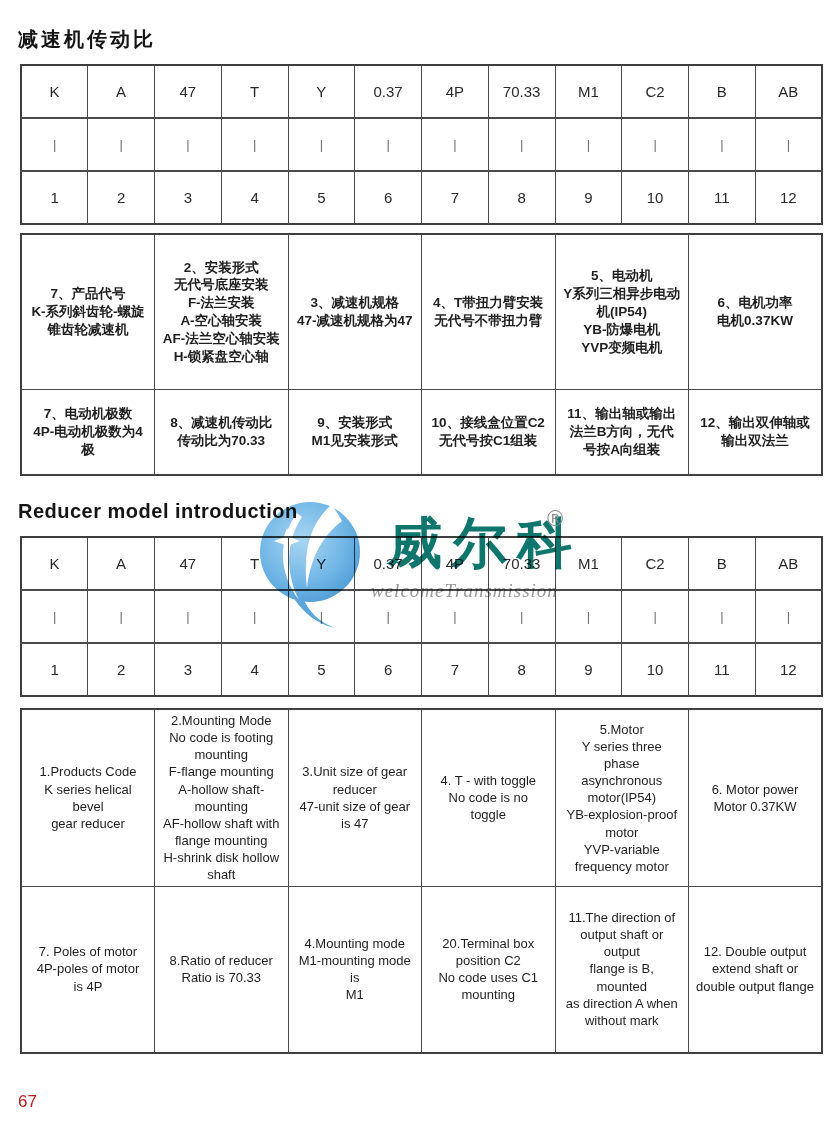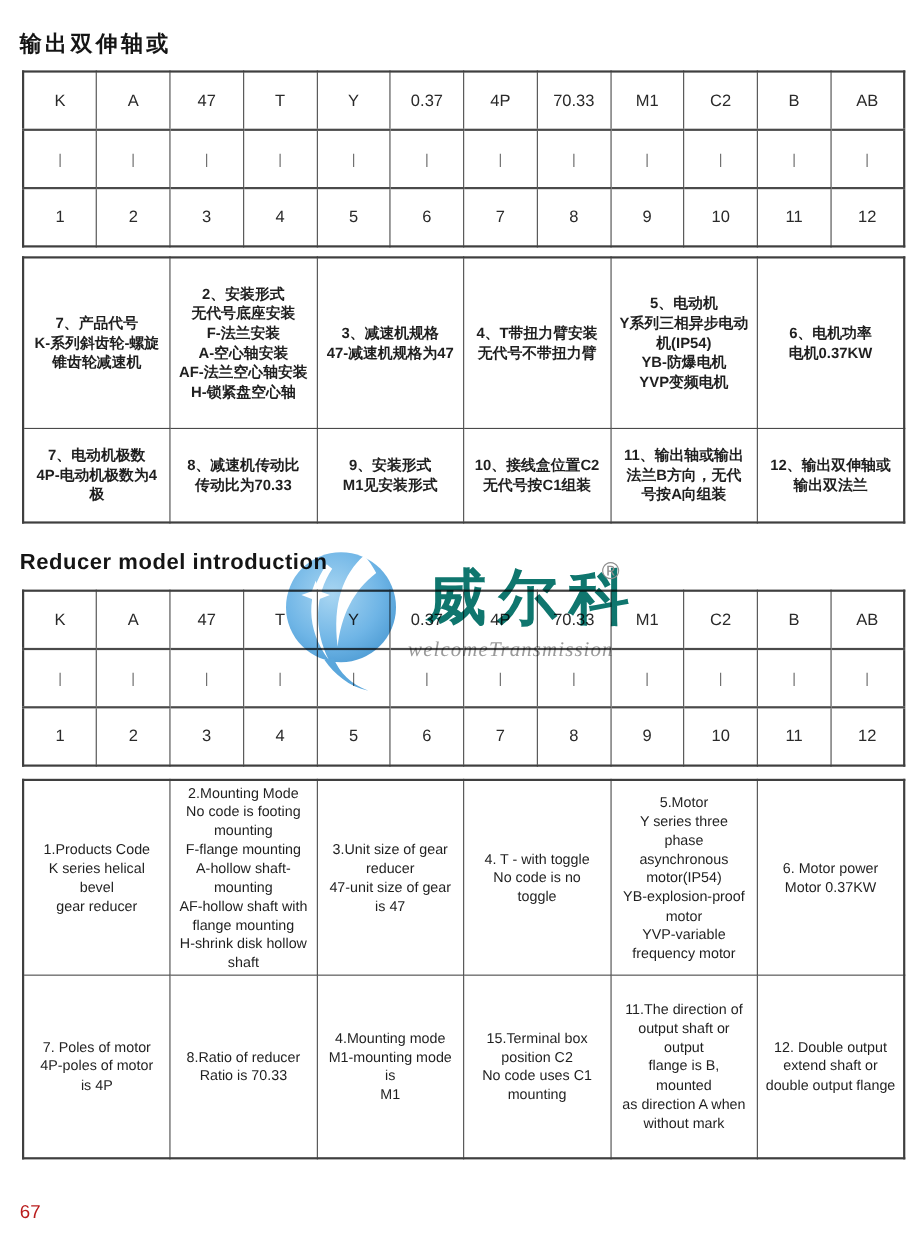--- a/index.html
+++ b/index.html
@@ -38,21 +38,21 @@
   .logo .mark{position:absolute;left:2px;top:2px;}
   .logo .brand{position:absolute;left:132px;top:18px;font-size:55px;font-weight:bold;
         color:#0f766e;letter-spacing:10px;line-height:1;white-space:nowrap;}
   .logo .reg{position:absolute;left:292px;top:8px;font-size:22px;color:#8f8f8f;font-weight:normal;}
   .logo .subtitle{position:absolute;left:116px;top:82px;font-size:19px;color:#9a9a9a;
         font-family:"Liberation Serif","DejaVu Serif",serif;letter-spacing:1px;white-space:nowrap;font-style:italic;}
 </style>
 </head>
 <body>
 
-<div class="sec-title cn">输出双伸轴或</div>
+<div class="sec-title cn">减速机传动比</div>
 
 <table class="tbl code" id="tblA">
   <tbody>
       <tr>
     <td>K</td>
     <td>A</td>
     <td>47</td>
     <td>T</td>
     <td>Y</td>
     <td>0.37</td>
@@ -220,21 +220,21 @@
   </tr>
   <tr class="r2">
     <td>7. Poles of motor
 4P-poles of motor
 is 4P</td>
     <td>8.Ratio of reducer
 Ratio is 70.33</td>
     <td>4.Mounting mode
 M1-mounting mode is
 M1</td>
-    <td>15.Terminal box
+    <td>20.Terminal box
 position C2
 No code uses C1
 mounting</td>
     <td>11.The direction of
 output shaft or output
 flange is B, mounted
 as direction A when
 without mark</td>
     <td>12. Double output
 extend shaft or

